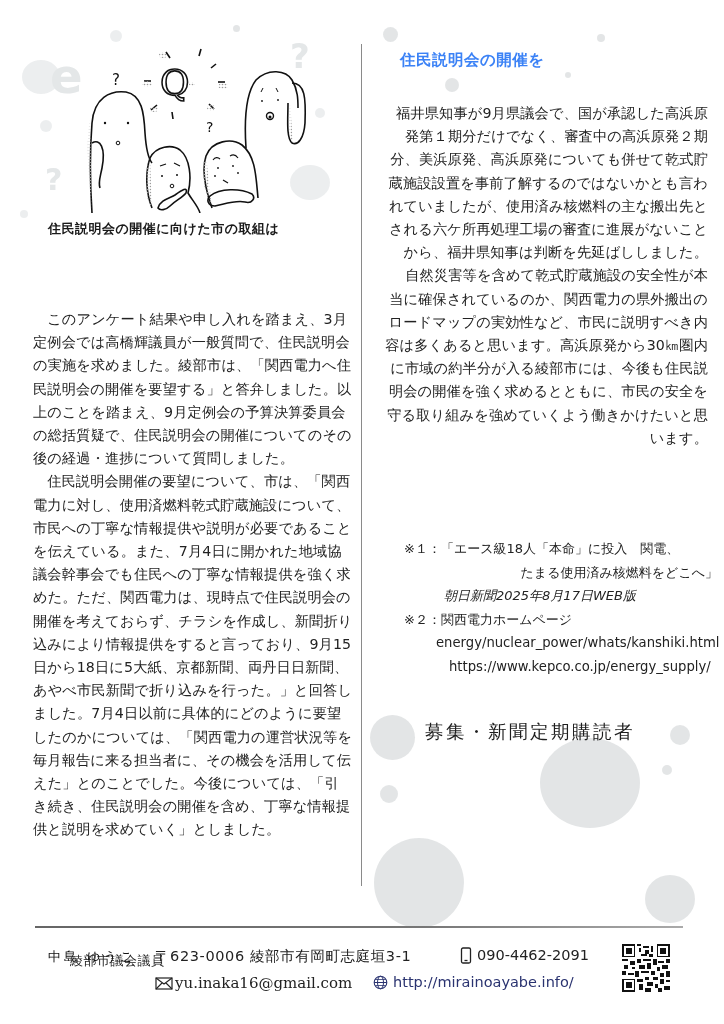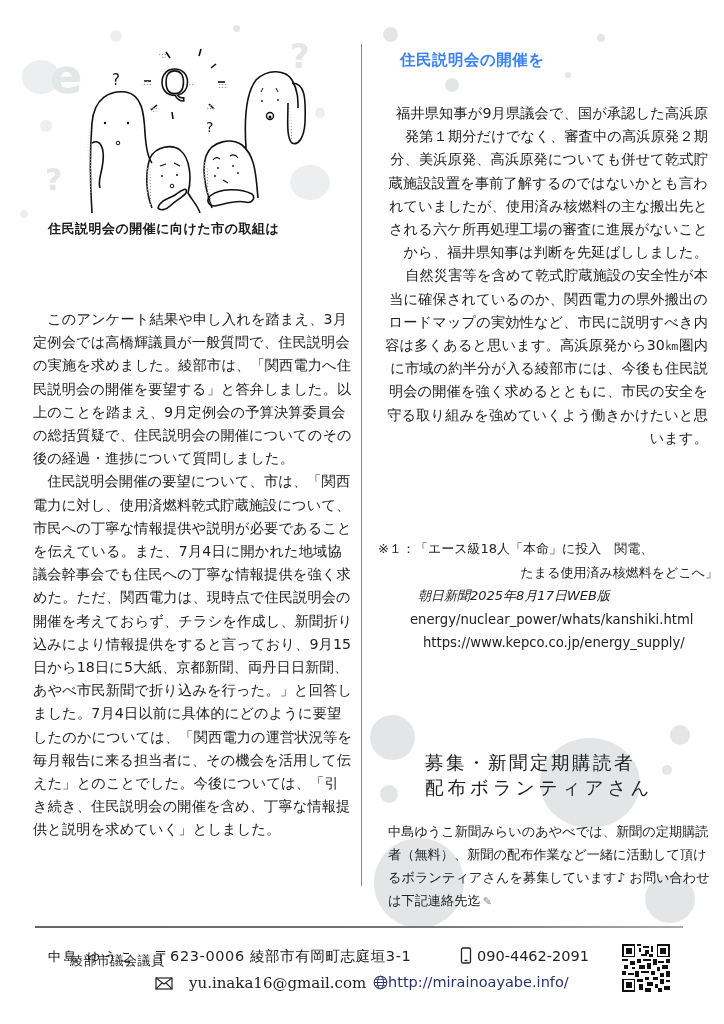--- a/index.html
+++ b/index.html
@@ -24,45 +24,45 @@
     
     .col-divider { position: absolute; left: 361px; top: 44px; width: 1px; height: 842px; background: #8a8a8a; }
 
     
     .right-heading {
       position: absolute; left: 400px; top: 50px; font-size: 15.5px; font-weight: bold; color: #3b82f6; letter-spacing: 0.5px;
     }
     .right-body { position: absolute; left: 378px; top: 102px; width: 330px; text-align: right; }
 
     .notes { position: absolute; left: 378px; top: 537px; width: 340px; font-size: 13px; line-height: 23.5px; color: #222; }
-    .notes .row { white-space: nowrap; }
+    .notes .row { white-space: nowrap; margin-left: 26px; }
     .notes .indent1 { padding-left: 44px; text-align: right; }
     .notes .indent2 { padding-left: 40px; font-style: italic; }
     .notes .indent3 { padding-left: 45px; font-size: 13.2px; }
     .notes .indent4 { padding-left: 32px; font-size: 13.2px; }
 
     
     .recruit { position: absolute; left: 370px; top: 700px; width: 350px; height: 228px; }
     .recruit-title {
       position: absolute; left: 55px; font-size: 18.5px; letter-spacing: 2.5px; color: #1e1e1e;
       font-family: "DejaVu Sans", sans-serif;
     }
-    .recruit-title.t1 { top: 50px; }
+    .recruit-title.t1 { top: 19px; }
     .recruit-title.t2 { top: 75px; letter-spacing: 4px; }
     .recruit-body { position: absolute; left: 18px; top: 120px; width: 330px; font-size: 13.2px; line-height: 23px; color: #222; }
 
     
     .footer-line { position: absolute; left: 35px; top: 926px; width: 648px; height: 2px;
       background: linear-gradient(to right, #666 0%, #777 60%, #aaa 100%); }
     .footer-role { position: absolute; left: 42px; top: 952px; font-size: 13px; color: #222; letter-spacing: 0.5px; margin-left: 28px; }
     .footer-name { position: absolute; left: 48px; top: 948px; font-size: 13px; color: #111; letter-spacing: 3px; }
     .footer-address { position: absolute; left: 155px; top: 947px; font-size: 14.5px; color: #222; letter-spacing: 0.6px; white-space: nowrap; }
-    .footer-phone { position: absolute; left: 460px; top: 947px; font-size: 14.5px; color: #222; white-space: nowrap; display: flex; align-items: center; gap: 5px; }
-    .footer-email { position: absolute; left: 155px; top: 974px; font-size: 15px; color: #222; white-space: nowrap; display: flex; align-items: center; gap: 16px; font-family: "DejaVu Serif", serif; }
-    .footer-web { position: absolute; left: 373px; top: 974px; font-size: 14.5px; color: #2a3370; white-space: nowrap; display: flex; align-items: center; }
+    .footer-phone { position: absolute; left: 460px; top: 947px; font-size: 14.5px; color: #222; white-space: nowrap; display: flex; gap: 5px; }
+    .footer-email { position: absolute; left: 155px; top: 974px; font-size: 15px; color: #222; white-space: nowrap; display: flex; align-items: center; gap: 2px; font-family: "DejaVu Serif", serif; }
+    .footer-web { position: absolute; left: 373px; top: 974px; font-size: 14.5px; color: #2a3370; white-space: nowrap; display: flex; align-items: center; gap: 5px; }
     .qr { position: absolute; left: 621px; top: 944px; width: 50px; height: 48px; }
   </style>
 </head>
 <body>
 
 <div class="dot light" style="left:110px;top:30px;width:12px;height:12px;"></div>
 <div class="dot" style="left:233px;top:25px;width:7px;height:7px;"></div>
 <div class="dot light" style="left:22px;top:60px;width:38px;height:34px;"></div>
 <div class="dot light" style="left:40px;top:120px;width:12px;height:12px;"></div>
 <div class="dot light" style="left:290px;top:165px;width:40px;height:35px;"></div>
@@ -158,37 +158,34 @@
 
 <div class="right-body body-text">
   <p>福井県知事が9月県議会で、国が承認した高浜原発第１期分だけでなく、審査中の高浜原発２期分、美浜原発、高浜原発についても併せて乾式貯蔵施設設置を事前了解するのではないかとも言われていましたが、使用済み核燃料の主な搬出先とされる六ケ所再処理工場の審査に進展がないことから、福井県知事は判断を先延ばししました。</p>
   <p>自然災害等を含めて乾式貯蔵施設の安全性が本当に確保されているのか、関西電力の県外搬出のロードマップの実効性など、市民に説明すべき内容は多くあると思います。高浜原発から30㎞圏内に市域の約半分が入る綾部市には、今後も住民説明会の開催を強く求めるとともに、市民の安全を守る取り組みを強めていくよう働きかけたいと思います。</p>
 </div>
 
 <div class="notes">
   <div class="row">※１：「エース級18人「本命」に投入　関電、</div>
   <div class="row indent1">たまる使用済み核燃料をどこへ」</div>
   <div class="row indent2">朝日新聞2025年8月17日WEB版</div>
+  <div class="row">※２：関西電力ホームページ</div>
   <div class="row indent4">energy/nuclear_power/whats/kanshiki.html</div>
   <div class="row indent3">https://www.kepco.co.jp/energy_supply/</div>
 </div>
 
 <div class="recruit">
   <div class="dot" style="left:0px;top:15px;width:45px;height:45px;"></div>
   <div class="dot" style="left:300px;top:25px;width:20px;height:20px;"></div>
   <div class="dot" style="left:292px;top:65px;width:10px;height:10px;"></div>
   <div class="dot" style="left:10px;top:85px;width:18px;height:18px;"></div>
   <div class="dot" style="left:170px;top:38px;width:100px;height:90px;"></div>
   <div class="dot" style="left:4px;top:138px;width:90px;height:90px;"></div>
   <div class="dot" style="left:275px;top:175px;width:50px;height:48px;"></div>
   <div class="recruit-title t1">募集・新聞定期購読者</div>
-  <div class="recruit-title t2">配布ボランティアさん</div>
-  <div class="recruit-body">
-    <span>中島ゆうこ新聞みらいのあやべでは、新聞の定期購読者（無料）、新聞の配布作業など一緒に活動して頂けるボランティアさんを募集しています♪ お問い合わせは下記連絡先迄</span><span style="color:#888;font-size:11px;margin-left:2px;">✎</span>
-  </div>
 </div>
 
 <div class="footer-line"></div>
 <div class="footer-role">綾部市議会議員</div>
 <div class="footer-name">中島 ゆうこ</div>
 <div class="footer-address">〒623-0006 綾部市有岡町志庭垣3-1</div>
 <div class="footer-phone">
   <svg width="12" height="17" viewBox="0 0 12 17">
       <rect x="1.5" y="1" width="9" height="15" rx="1.5" fill="none" stroke="#222" stroke-width="1.3"></rect>
       <line x1="4.5" y1="13.5" x2="7.5" y2="13.5" stroke="#222" stroke-width="1.3"></line>

